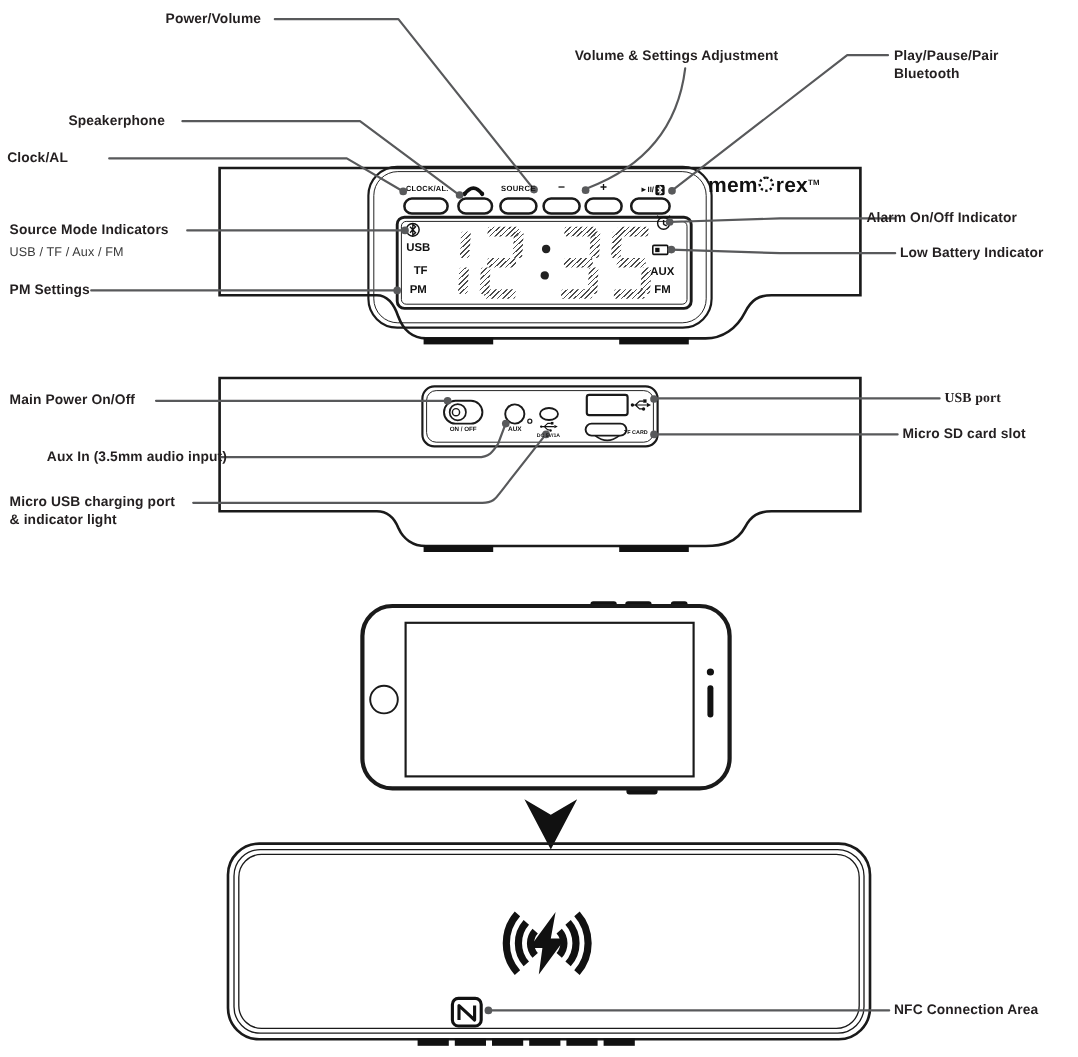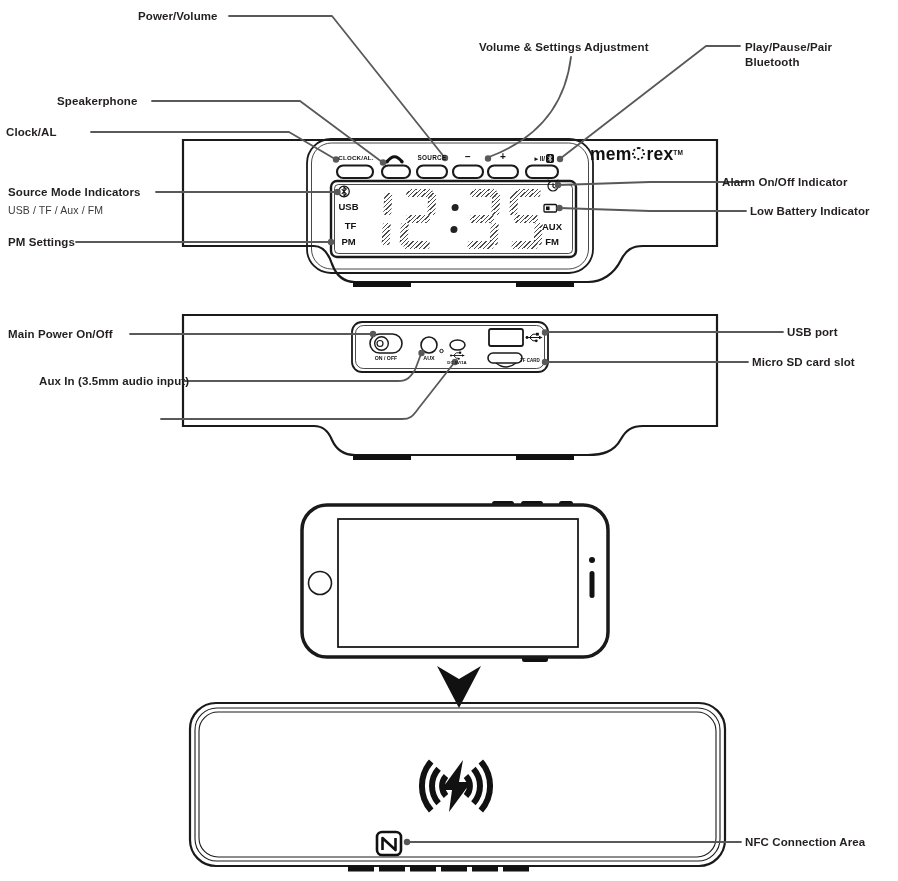--- a/index.html
+++ b/index.html
@@ -258,17 +258,19 @@
 Bluetooth</div>
   <div class="callout" style="left:57px;top:94px;">Speakerphone</div>
   <div class="callout" style="left:6px;top:125px;">Clock/AL</div>
   <div class="callout" style="left:8px;top:185px;text-align:right;">Source Mode Indicators</div>
   <div class="callout sub" style="left:8px;top:203px;">USB / TF / Aux / FM</div>
   <div class="callout" style="left:8px;top:235px;">PM Settings</div>
   <div class="callout" style="left:722px;top:175px;">Alarm On/Off Indicator</div>
   <div class="callout" style="left:750px;top:204px;">Low Battery Indicator</div>
   <div class="callout" style="left:8px;top:327px;">Main Power On/Off</div>
   <div class="callout" style="left:8px;top:374px;margin-left:31px;">Aux In (3.5mm audio input)</div>
-  <div class="callout" style="left:787px;top:325px;">USB port</div>
+  <div class="callout" style="left:8px;top:412px;">Micro USB charging port
+&amp; indicator light</div>
+  <div class="callout" style="left:787px;top:325px;font-family:Liberation Serif, serif;">USB port</div>
   <div class="callout" style="left:752px;top:355px;">Micro SD card slot</div>
   <div class="callout" style="left:745px;top:835px;">NFC Connection Area</div>
 
 </div>
 
 </body></html>

